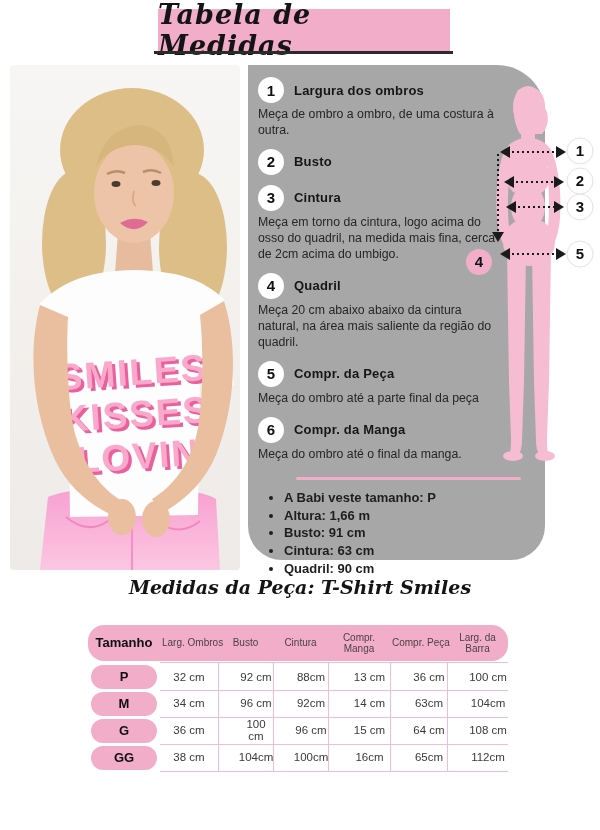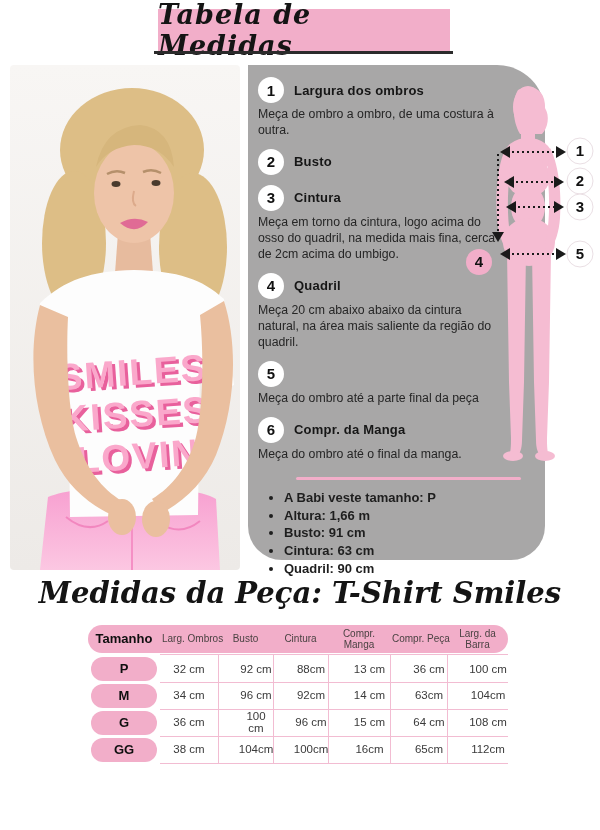--- a/index.html
+++ b/index.html
@@ -47,26 +47,26 @@
     border-radius:2px;margin:14px 0 9px 38px;
   }
   .model-info{margin:0;padding:0 0 0 26px;list-style:disc;}
   .model-info li{font-size:13px;font-weight:bold;color:#1e1e1e;line-height:1.36;}
   
   .figure{position:absolute;left:460px;top:82px;width:140px;height:390px;pointer-events:none;}
   
   .section-title{
     position:absolute;left:0;top:576px;width:600px;text-align:center;
   }
-  .section-title .script{font-size:29px;}
+  .section-title .script{font-size:19px;}
   
   .size-table{position:absolute;left:88px;top:625px;width:420px;}
   .t-grid{display:grid;grid-template-columns:72px 58px 55px 55px 62px 57px 61px;}
   .t-head{
-    background:var(--accent_pink,#F2AEC9);border-radius:16px;height:28px;
+    background:var(--accent_pink,#F2AEC9);border-radius:16px;height:36px;
     align-items:center;
   }
   .t-head .hcell{
     font-size:10px;color:#4a4242;text-align:center;line-height:1.15;padding:0 2px;
   }
   .t-head .hcell.first{font-size:13px;font-weight:bold;color:#0f0f0f;}
   .nowrap{white-space:nowrap;}
   .t-body{margin-top:2px;}
   .t-row{height:27px;align-items:center;}
   .t-row .val{
@@ -192,20 +192,21 @@
         <div class="m-head">
           <span class="m-num">4</span>
           <span class="m-label">Quadril</span>
         </div>
         <div class="m-desc">Meça 20 cm abaixo abaixo da cintura natural, na área mais saliente da região do quadril.</div>
       </div>
 
       <div class="m-item">
         <div class="m-head">
           <span class="m-num">5</span>
+          <span class="m-label">Compr. da Peça</span>
         </div>
         <div class="m-desc">Meça do ombro até a parte final da peça</div>
       </div>
 
       <div class="m-item">
         <div class="m-head">
           <span class="m-num">6</span>
           <span class="m-label">Compr. da Manga</span>
         </div>
         <div class="m-desc">Meça do ombro até o final da manga.</div>

